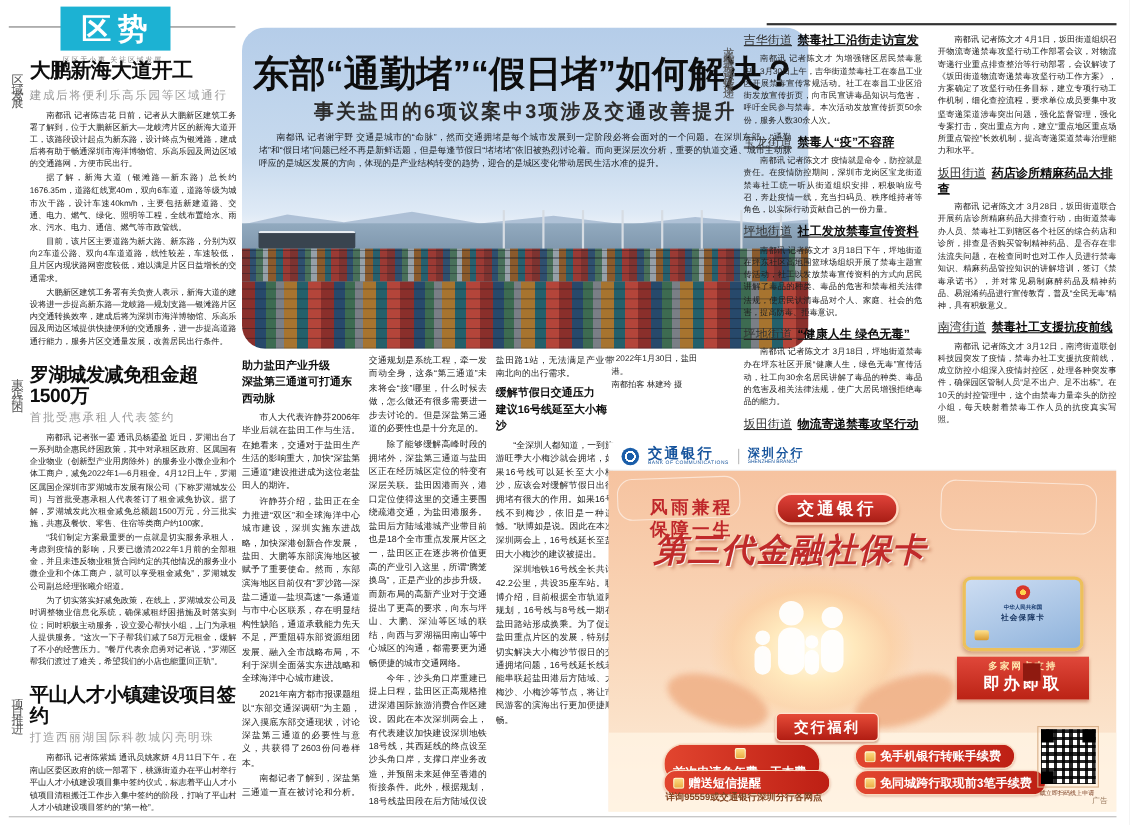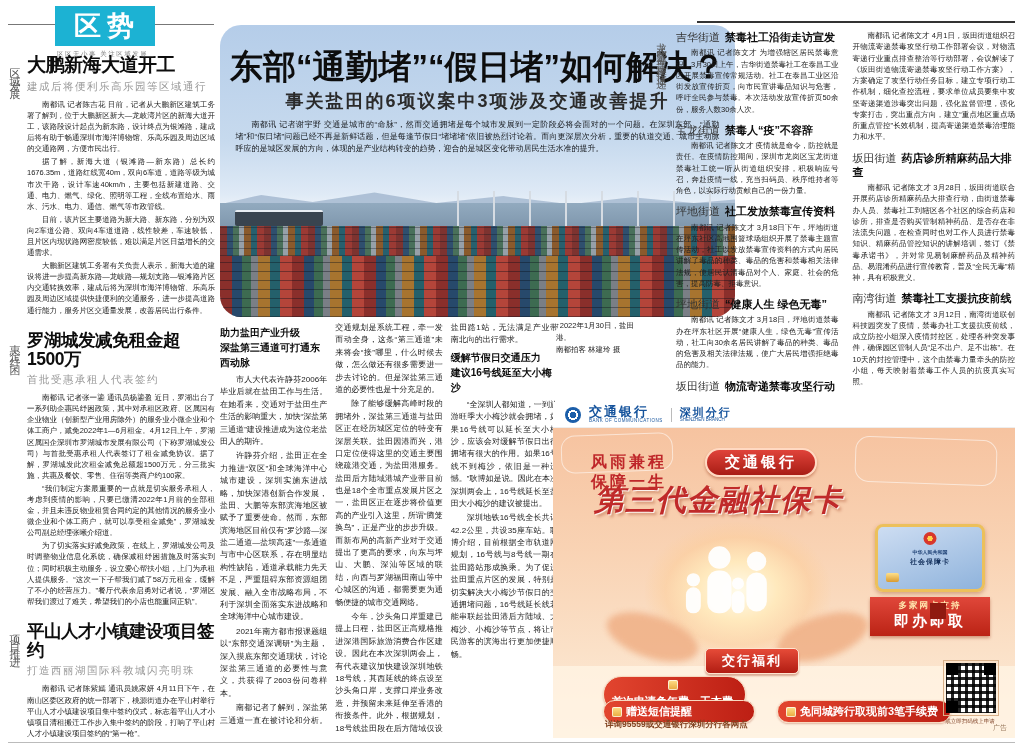--- a/index.html
+++ b/index.html
@@ -57,21 +57,21 @@
              column-fill:auto;overflow:hidden;}
   .mf-h{font-size:10px;font-weight:900;color:#0d0d0d;line-height:1.5;margin:3px 0 4px 0;white-space:pre-line;}
   .mf-p{font-size:8px;line-height:1.55;color:#222;text-align:justify;text-indent:2em;margin:0 0 2px 0;}
 
   
   .briefs{left:655px;top:30px;width:360px;height:372px;display:flex;gap:7px;overflow:hidden;}
   .briefs-tag{flex:0 0 13px;writing-mode:vertical-rl;text-orientation:upright;font-size:10.5px;
               color:#555;letter-spacing:4px;padding-top:4px;}
   .briefs-flow{flex:1;column-count:2;column-gap:14px;column-fill:auto;height:100%;overflow:hidden;}
   .bf-item{margin-bottom:8px;}
-  .bf-title{font-size:11px;margin-bottom:3px;line-height:1.3;}
+  .bf-title{font-size:11px;margin-bottom:3px;line-height:1.3;text-decoration:underline;}
   .bf-street{font-family:"Liberation Serif",serif;font-weight:400;color:#333;margin-right:5px;}
   .bf-head{font-weight:800;color:#0d0d0d;}
   .bf-body{font-size:7.5px;line-height:1.5;color:#222;text-align:justify;text-indent:2em;}
 
   
   .ad{left:553px;top:402px;width:462px;height:336px;overflow:hidden;}
   .ad-bar{position:absolute;left:0;top:0;width:100%;height:26px;background:#fff;display:flex;
           align-items:center;gap:8px;padding-left:12px;box-sizing:border-box;border-bottom:1px solid #eee;}
   .bocom-icon{width:16px;height:16px;border-radius:50%;flex:0 0 16px;
       background:radial-gradient(circle,#1b5ea9 0 29%,#ffffff 30% 44%,#1b5ea9 45% 100%);}
@@ -314,20 +314,24 @@
           <div class="ribbon-l2">即办即取</div>
         </div>
       </div>
 
       <div class="benefit-tab">交行福利</div>
 
       <div class="pill" style="left:50px;top:248px;flex-direction:column;">
         <span class="gift"></span>
         <span>首次申请免年费、工本费</span>
       </div>
+      <div class="pill" style="left:224px;top:248px;">
+        <span class="gift"></span>
+        <span>免手机银行转账手续费</span>
+      </div>
       <div class="pill" style="left:50px;top:272px;width:130px;">
         <span class="gift"></span>
         <span>赠送短信提醒</span>
       </div>
       <div class="pill" style="left:224px;top:272px;">
         <span class="gift"></span>
         <span>免同城跨行取现前3笔手续费</span>
       </div>
 
       <div class="qr"></div>

